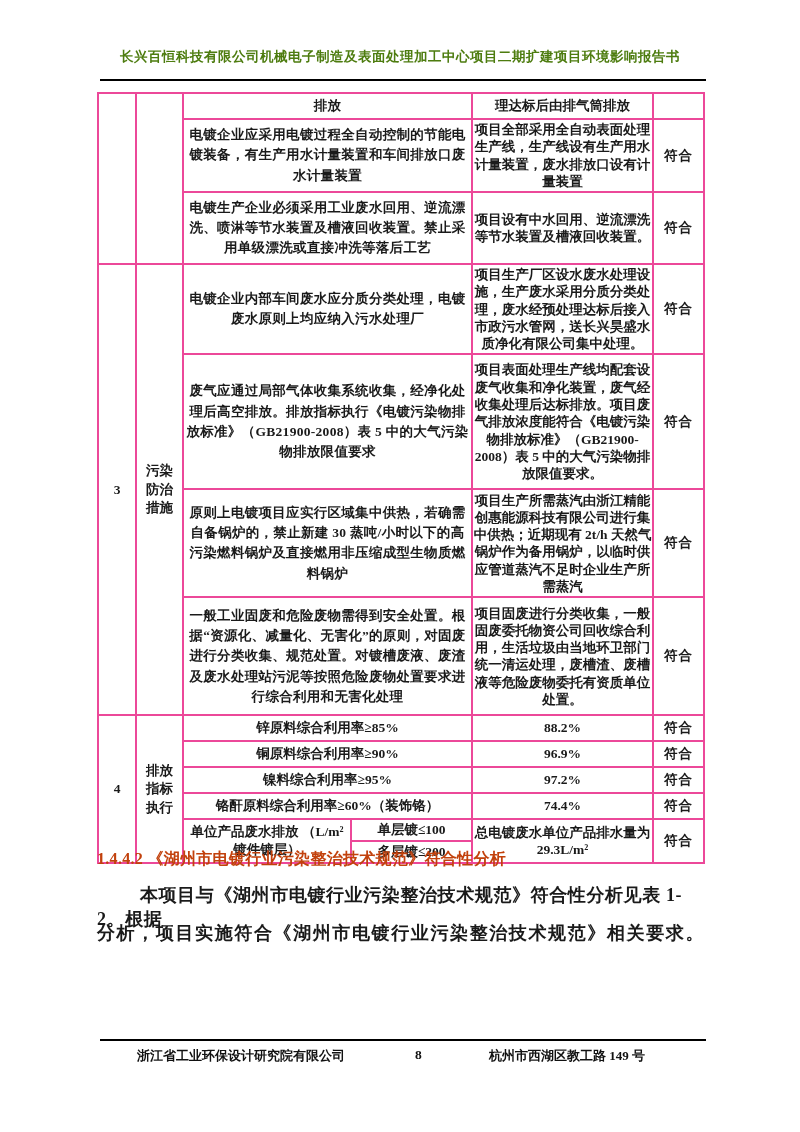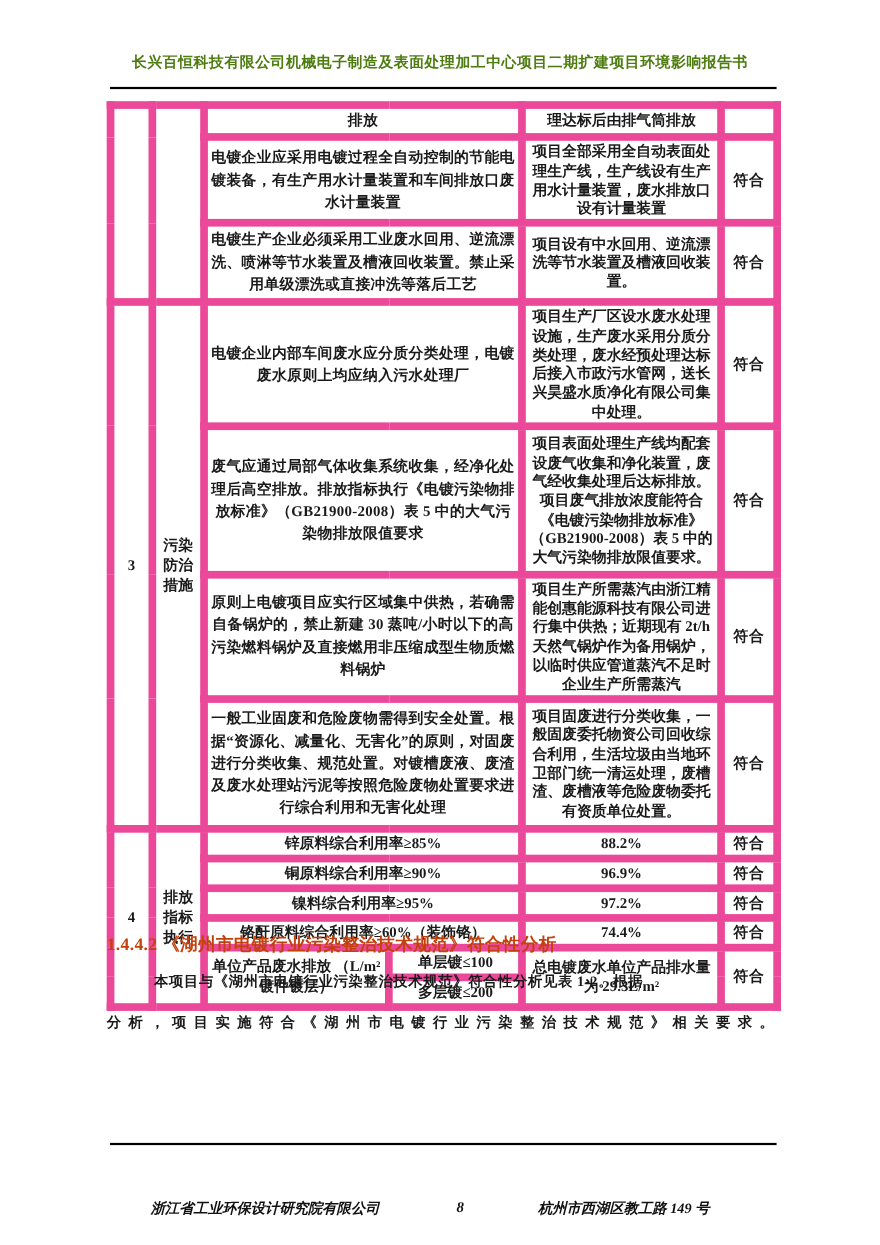--- a/index.html
+++ b/index.html
@@ -13,46 +13,46 @@
     font-size:13.5px;font-weight:600;letter-spacing:0.5px;color:#4d7c0f;
   }
   .rule-top{position:absolute;top:79px;left:100px;width:606px;height:2px;background:#000;}
   .rule-bottom{position:absolute;top:1039px;left:100px;width:606px;height:2px;background:#000;}
 
   table.doc{
     position:absolute;top:92px;left:97px;border-collapse:collapse;table-layout:fixed;
     width:606px;border:2px solid #000;
   }
   table.doc td{
-    border:7px solid #ec4899;text-align:center;vertical-align:middle;
+    border:2px solid #ec4899;text-align:center;vertical-align:middle;
     font-size:13.5px;font-weight:600;color:#1a1a1a;padding:1px 0;overflow:hidden;
   }
   td.req{line-height:1.5;letter-spacing:0.3px;}
   td.act{line-height:1.28;}
   td.num{font-size:14px;}
   td.cat span{display:inline-block;width:30px;line-height:1.35;text-align:center;}
   td.metric{font-size:13.5px;margin-left:44px;}
   td.val{font-size:14px;}
   td.concl{font-size:13.5px;letter-spacing:1px;}
   tr.h26{height:26px;} tr.h68{height:68px;margin-left:36px;} tr.h72{height:72px;}
   tr.h87{height:87px;} tr.h135{height:135px;} tr.h108{height:108px;}
   tr.h118{height:118px;} tr.h26b{height:26px;} tr.h17{height:17px;}
 
   .sec-heading{
     position:absolute;top:849px;left:97px;width:607px;
     font-size:16px;font-weight:700;letter-spacing:0.3px;color:#c2410c;
   }
   .para-line{
-    position:absolute;left:97px;width:607px;font-size:13px;font-weight:600;
+    position:absolute;left:97px;width:607px;font-size:18px;font-weight:600;
     color:#1a1a1a;letter-spacing:0.6px;
   }
   .para-l1{top:883px;text-indent:43px;}
   .para-l2{top:921px;text-align:justify;text-align-last:justify;}
 
-  .footer-row{position:absolute;top:1090px;left:97px;width:606px;height:20px;font-size:13px;font-weight:600;font-style:italic;}
+  .footer-row{position:absolute;top:1047px;left:97px;width:606px;height:20px;font-size:13px;font-weight:600;}
   .footer-org{position:absolute;left:40px;top:0;}
   .footer-page{position:absolute;left:318px;top:0;font-size:13.5px;}
   .footer-addr{position:absolute;left:392px;top:0;}
 </style>
 </head>
 <body>
 
 <div class="page-title">长兴百恒科技有限公司机械电子制造及表面处理加工中心项目二期扩建项目环境影响报告书</div>
 <div class="rule-top"></div>
 

